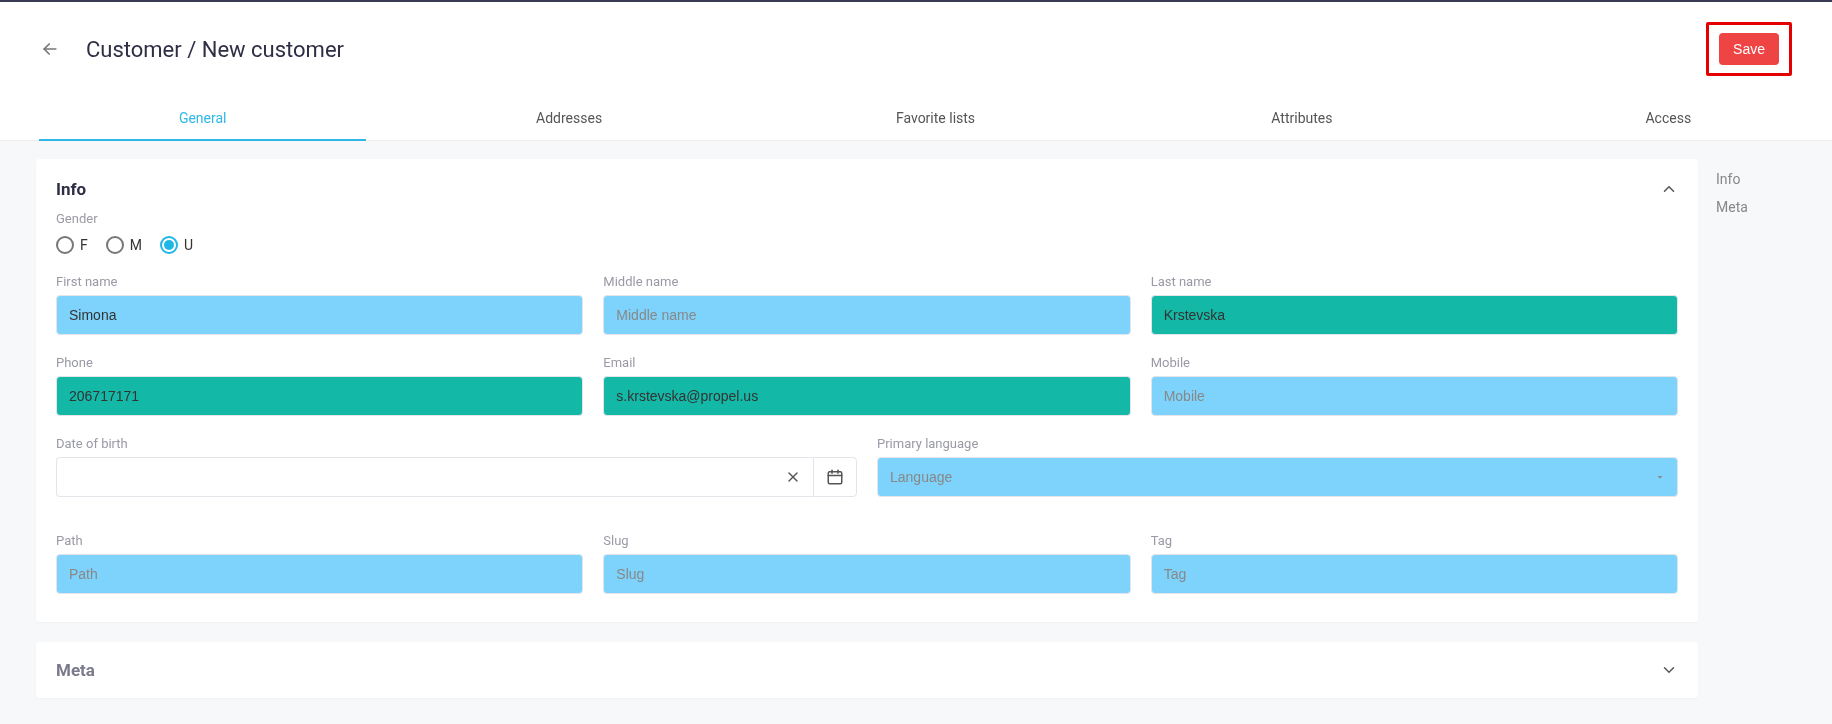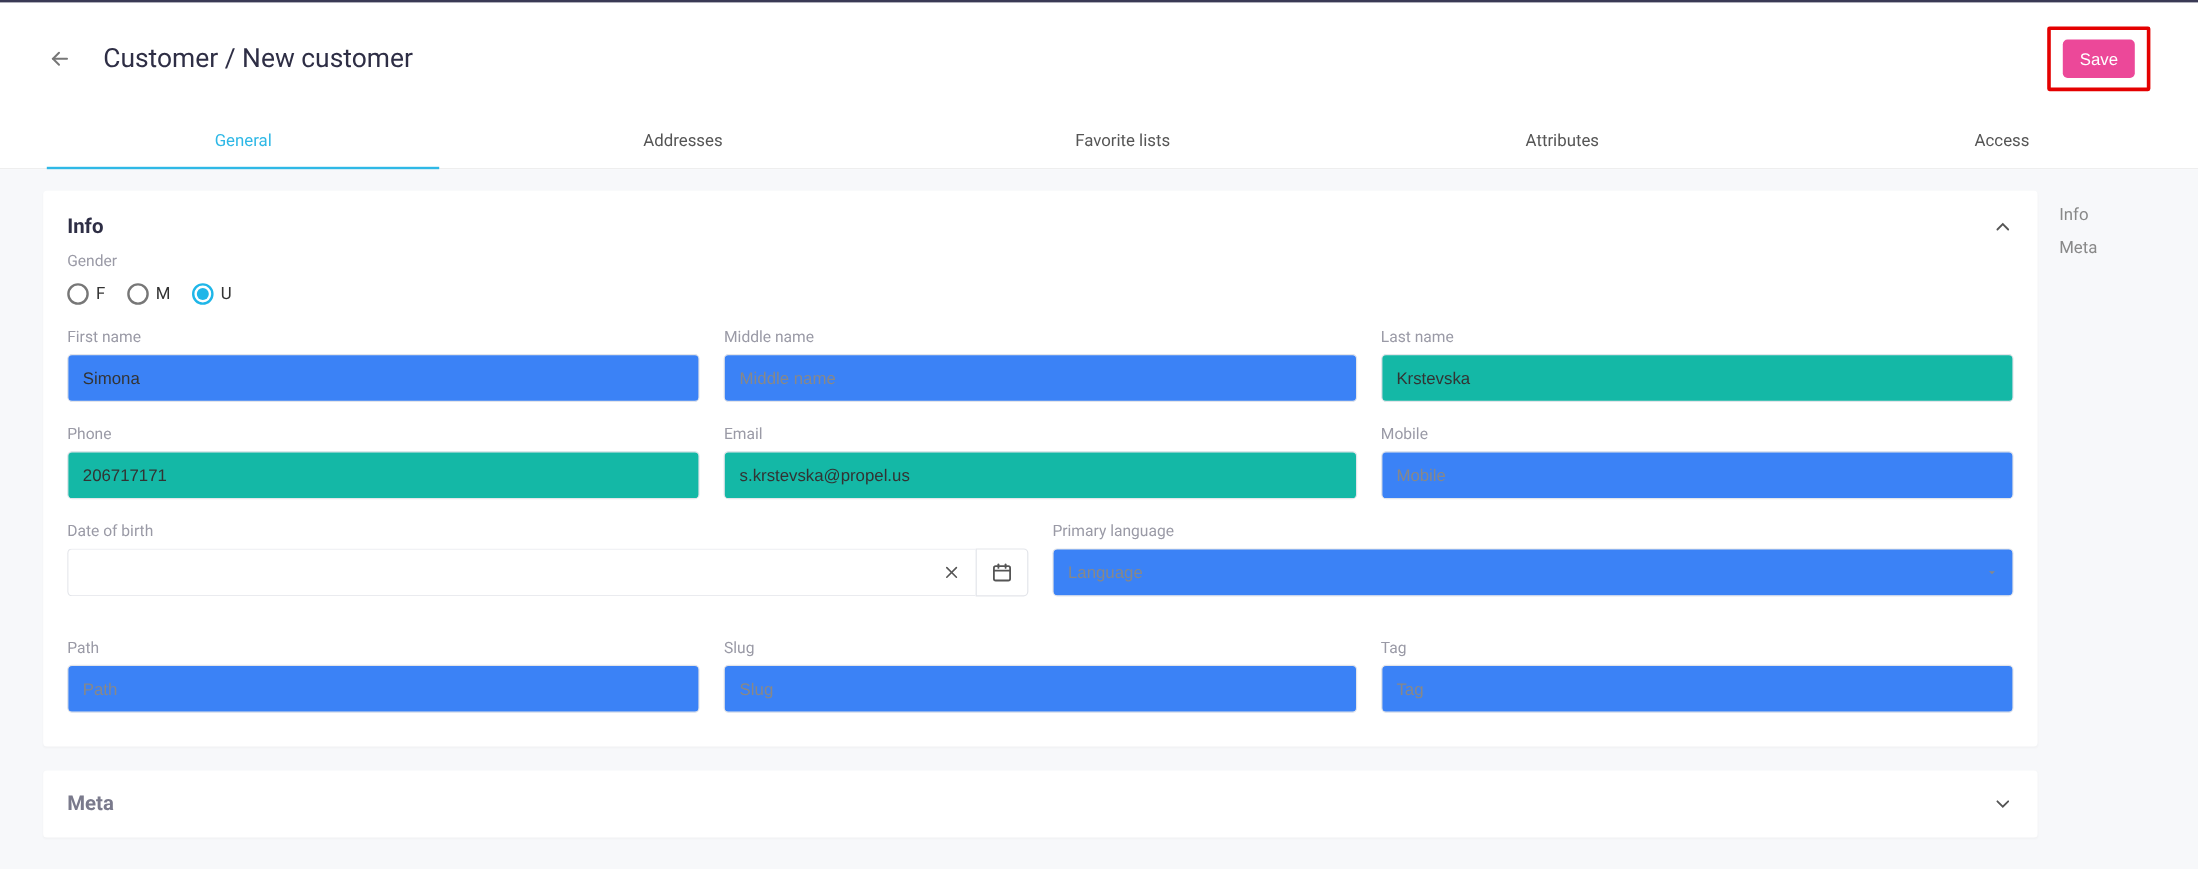--- a/index.html
+++ b/index.html
@@ -30,21 +30,21 @@
     font-size: 22px;
     font-weight: 400;
     color: #2e2e45;
   }
   .save-wrap {
     border: 3px solid #e40000;
     padding: 8px 10px;
     border-radius: 2px;
   }
   .save-btn {
-    background: #ec4899;
+    background: #ef4444;
     color: #fff;
     border: none;
     padding: 8px 14px;
     border-radius: 4px;
     font-size: 14px;
     cursor: pointer;
   }
   .tabs {
     display: flex;
     border-bottom: 1px solid #eee;
@@ -150,21 +150,21 @@
   }
   .form-group {}
   .input {
     width: 100%;
     height: 40px;
     border: 1px solid #e3e5ea;
     border-radius: 4px;
     padding: 0 12px;
     font-size: 14px;
     color: #333;
-    background:#3b82f6;
+    background:#7dd3fc;
   }
   .input.highlight { background:#14b8a6; }
   .input::placeholder { color:#888; }
   .date-wrap {
     display:flex; gap:0;
   }
   .date-input {
     flex:1;
     height:40px;
     border:1px solid #e3e5ea;

